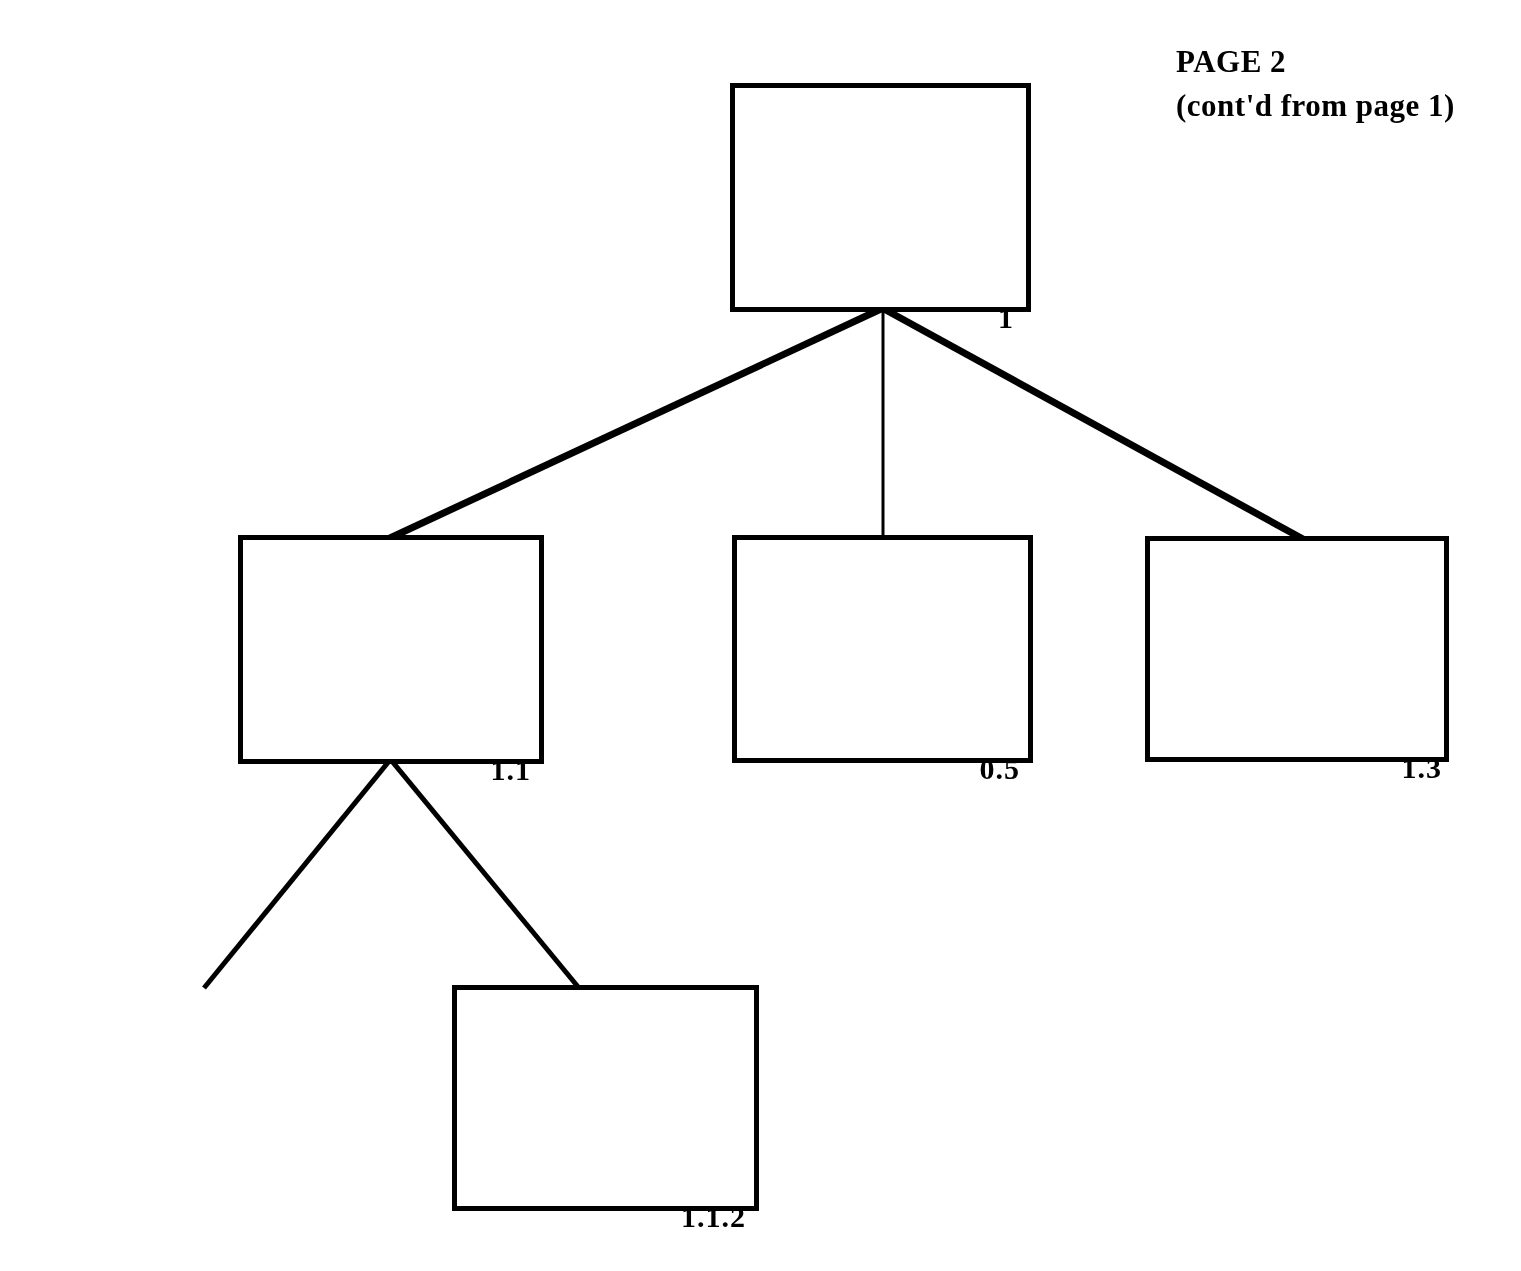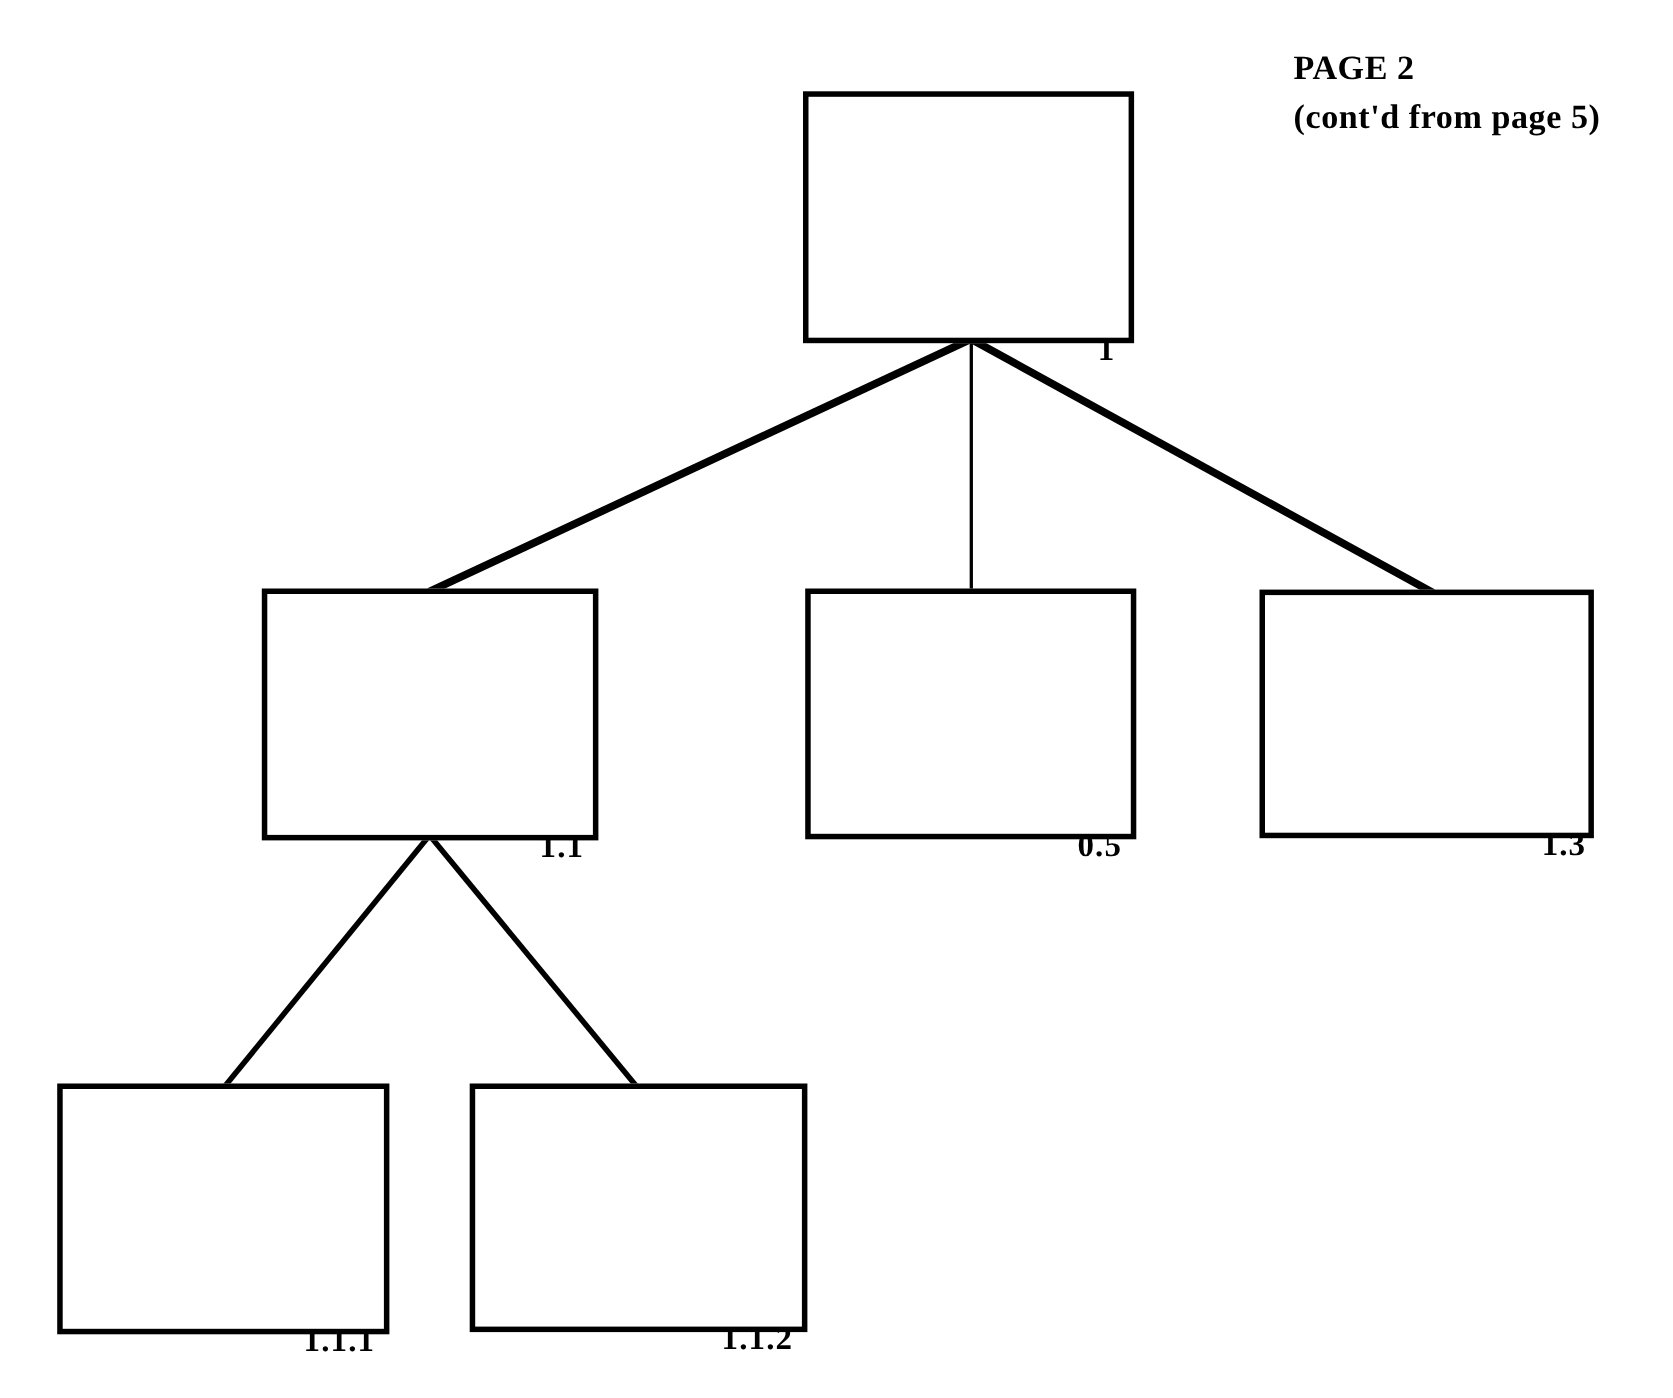--- a/index.html
+++ b/index.html
@@ -50,32 +50,32 @@
     line-height: 1;
     white-space: nowrap;
     letter-spacing: 1px;
   }
   
   .n1   { left: 730px;  top: 83px;  width: 301px; height: 229px; }
   .n11  { left: 238px;  top: 535px; width: 306px; height: 229px; text-align: right; }
   .n12  { left: 732px;  top: 535px; width: 301px; height: 228px; }
   .n13  { left: 1145px; top: 536px; width: 304px; height: 226px; padding-left: 17px; }
   .n111 { left: 52px;   top: 985px; width: 302px; height: 228px; }
-  .n112 { left: 427px;  top: 985px; width: 307px; height: 226px; }
+  .n112 { left: 452px;  top: 985px; width: 307px; height: 226px; }
   .n1 .node-label  { right: 12px; }
   .n13 .node-label { right: 2px;  }
 </style>
 </head>
 <body>
 
 <div class="canvas">
 
   <div class="page-header">
     <div>PAGE 2</div>
-    <div>(cont'd from page 5)</div>
+    <div>(cont'd from page 1)</div>
   </div>
 
   <svg class="connectors" width="1521" height="1271" viewBox="0 0 1521 1271">
     <line x1="881" y1="309" x2="390" y2="538" stroke="#000000" stroke-width="7"></line>
     <line x1="883" y1="309" x2="883" y2="538" stroke="#000000" stroke-width="3"></line>
     <line x1="884" y1="309" x2="1303" y2="539" stroke="#000000" stroke-width="7"></line>
     <line x1="390" y1="760" x2="204" y2="988" stroke="#000000" stroke-width="5"></line>
     <line x1="391" y1="760" x2="579" y2="988" stroke="#000000" stroke-width="5"></line>
   </svg>
 
@@ -88,21 +88,18 @@
   </div>
 
   <div class="node n12">
     <span class="node-label">0.5</span>
   </div>
 
   <div class="node n13">
     <span class="node-label">1.3</span>
   </div>
 
-  <div class="node n111">
-    <span class="node-label">1.1.1</span>
-  </div>
 
   <div class="node n112">
     <span class="node-label">1.1.2</span>
   </div>
 
 </div>
 
 </body></html>

